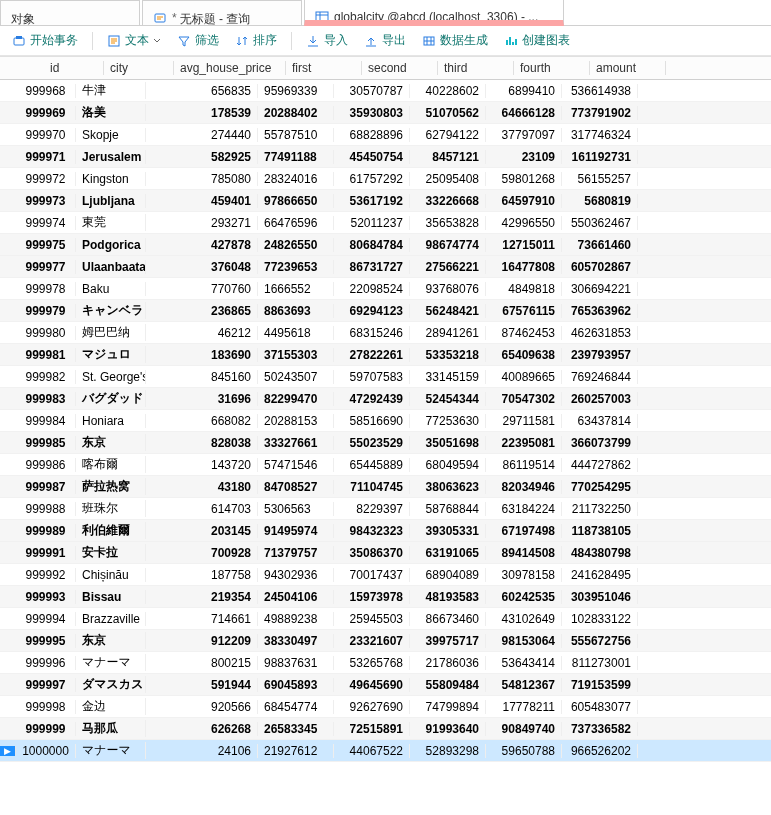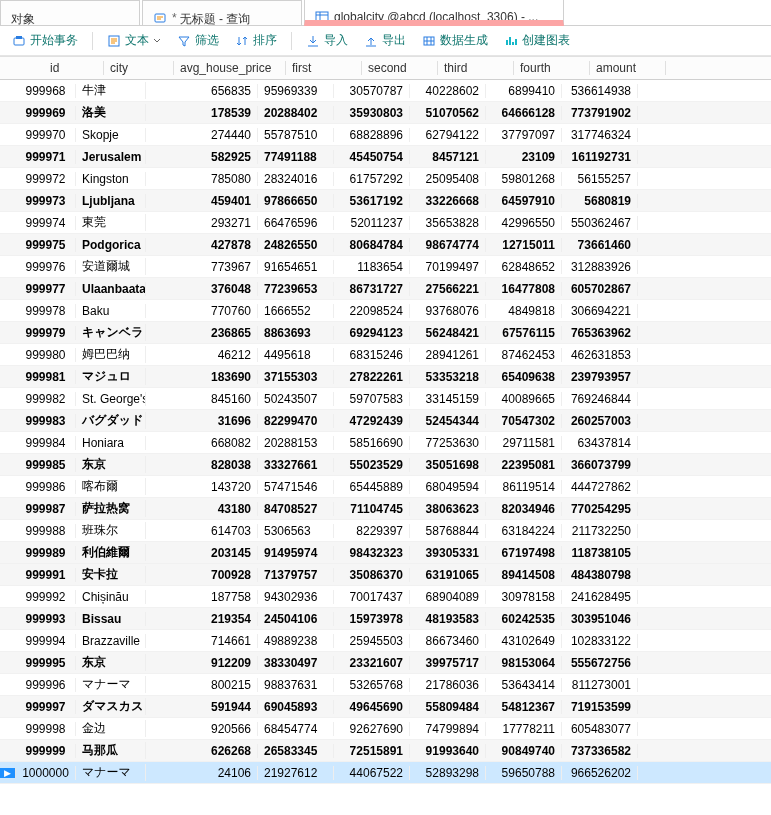--- a/index.html
+++ b/index.html
@@ -309,31 +309,20 @@
         <div class="gutter"></div>
         <div class="cell c-id">999975</div>
         <div class="cell c-city">Podgorica</div>
         <div class="cell c-price">427878</div>
         <div class="cell c-first">24826550</div>
         <div class="cell c-second">80684784</div>
         <div class="cell c-third">98674774</div>
         <div class="cell c-fourth">12715011</div>
         <div class="cell c-amount">73661460</div>
       </div>
-      <div class="row">
-        <div class="gutter"></div>
-        <div class="cell c-id">999976</div>
-        <div class="cell c-city">安道爾城</div>
-        <div class="cell c-price">773967</div>
-        <div class="cell c-first">91654651</div>
-        <div class="cell c-second">1183654</div>
-        <div class="cell c-third">70199497</div>
-        <div class="cell c-fourth">62848652</div>
-        <div class="cell c-amount">312883926</div>
-      </div>
       <div class="row alt">
         <div class="gutter"></div>
         <div class="cell c-id">999977</div>
         <div class="cell c-city">Ulaanbaatar</div>
         <div class="cell c-price">376048</div>
         <div class="cell c-first">77239653</div>
         <div class="cell c-second">86731727</div>
         <div class="cell c-third">27566221</div>
         <div class="cell c-fourth">16477808</div>
         <div class="cell c-amount">605702867</div>

